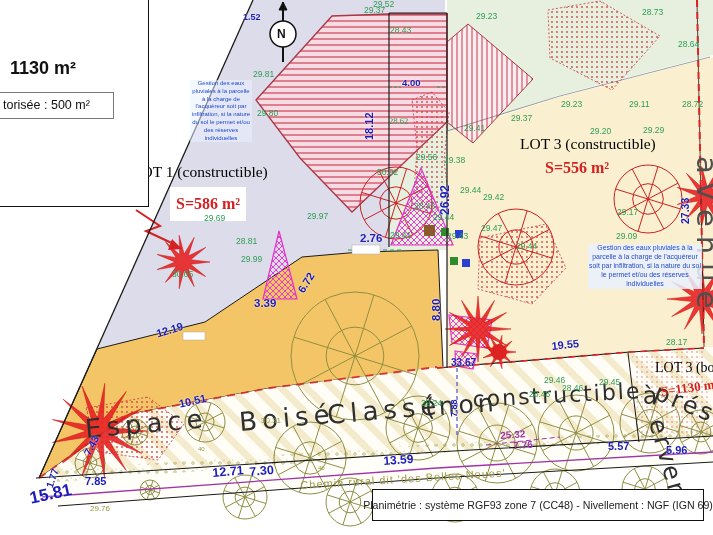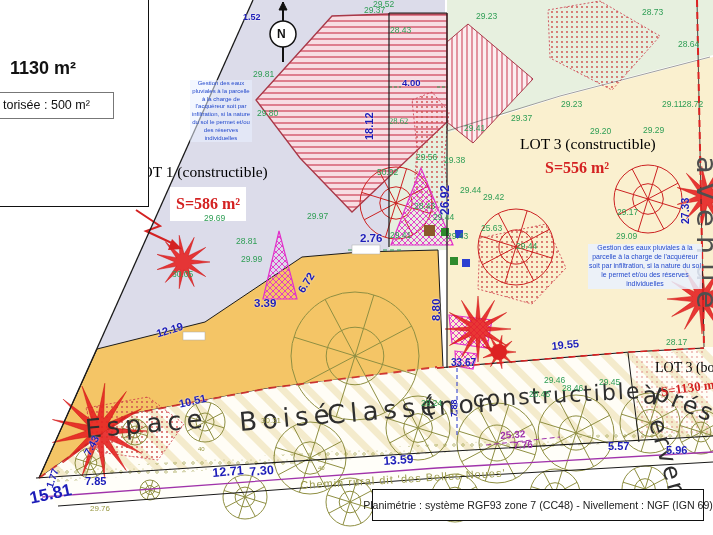--- a/index.html
+++ b/index.html
@@ -395,21 +395,21 @@
   </svg>
 
   <div id="labels-layer">
       <span class="lbl g" style="left: 373px; top: 0px;">29.52</span>
       <span class="lbl g" style="left: 364px; top: 6px;">29.37</span>
       <span class="lbl g" style="left: 390px; top: 26px;">28.43</span>
       <span class="lbl g" style="left: 476px; top: 12px;">29.23</span>
       <span class="lbl g" style="left: 642px; top: 8px;">28.73</span>
       <span class="lbl g" style="left: 678px; top: 40px;">28.64</span>
       <span class="lbl g" style="left: 561px; top: 100px;">29.23</span>
-      <span class="lbl g" style="left: 662px; top: 100px;">29.11</span>
+      <span class="lbl g" style="left: 629px; top: 100px;">29.11</span>
       <span class="lbl g" style="left: 682px; top: 100px;">28.72</span>
       <span class="lbl g" style="left: 511px; top: 114px;">29.37</span>
       <span class="lbl g" style="left: 464px; top: 124px;">29.41</span>
       <span class="lbl g" style="left: 389px; top: 117px; font-family: Liberation Serif, serif;">28.62</span>
       <span class="lbl g" style="left: 590px; top: 127px;">29.20</span>
       <span class="lbl g" style="left: 643px; top: 126px;">29.29</span>
       <span class="lbl g" style="left: 257px; top: 109px;">29.80</span>
       <span class="lbl g" style="left: 221px; top: 70px; padding-left: 32px;">29.81</span>
       <span class="lbl g" style="left: 377px; top: 168px;">50.92</span>
       <span class="lbl g" style="left: 416px; top: 153px;">29.56</span>
@@ -419,21 +419,21 @@
       <span class="lbl g" style="left: 204px; top: 214px;">29.69</span>
       <span class="lbl g" style="left: 307px; top: 212px;">29.97</span>
       <span class="lbl g" style="left: 617px; top: 208px;">29.17</span>
       <span class="lbl g" style="left: 236px; top: 237px;">28.81</span>
       <span class="lbl g" style="left: 241px; top: 255px;">29.99</span>
       <span class="lbl g" style="left: 172px; top: 270px;">30.05</span>
       <span class="lbl g" style="left: 460px; top: 186px;">29.44</span>
       <span class="lbl g" style="left: 483px; top: 193px;">29.42</span>
       <span class="lbl g" style="left: 447px; top: 232px;">29.43</span>
       <span class="lbl g" style="left: 390px; top: 231px;">29.41</span>
-      <span class="lbl g" style="left: 481px; top: 224px;">25.63</span>
+      <span class="lbl g" style="left: 481px; top: 224px;">29.47</span>
       <span class="lbl g" style="left: 616px; top: 232px;">29.09</span>
       <span class="lbl g" style="left: 516px; top: 242px;">29.44</span>
       <span class="lbl g" style="left: 666px; top: 338px;">28.17</span>
       <span class="lbl g" style="left: 421px; top: 399px;">29.24</span>
       <span class="lbl g" style="left: 544px; top: 376px;">29.46</span>
       <span class="lbl g" style="left: 599px; top: 378px;">29.45</span>
       <span class="lbl g" style="left: 529px; top: 390px;">28.45</span>
       <span class="lbl g" style="left: 562px; top: 384px;">28.46</span>
       <span class="lbl o" style="left: 90px; top: 505px;">29.76</span>
       <span class="lbl o" style="left: 261px; top: 417px;">30.31</span>

